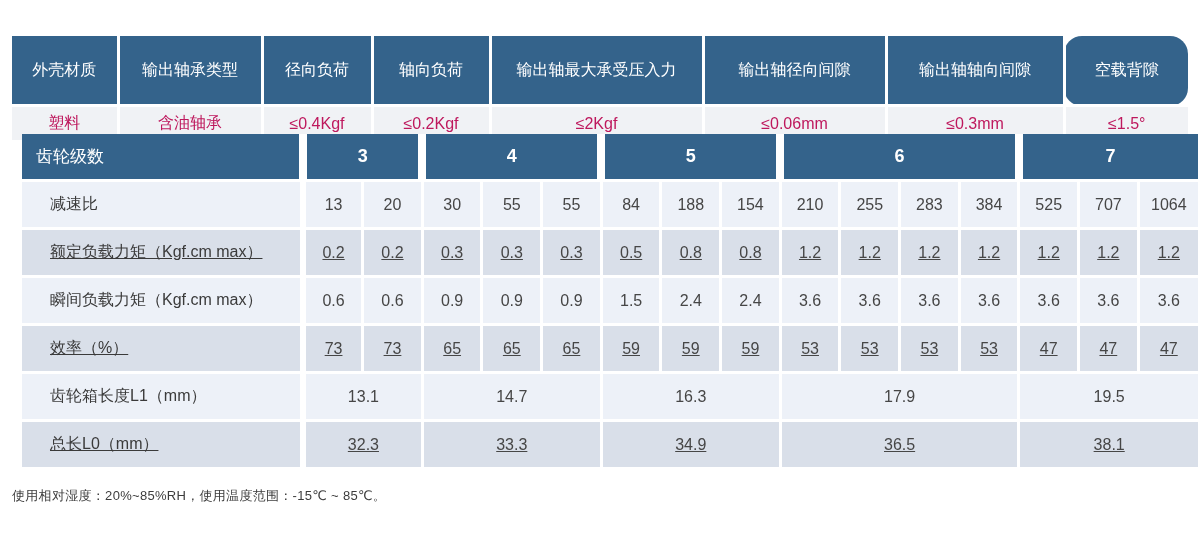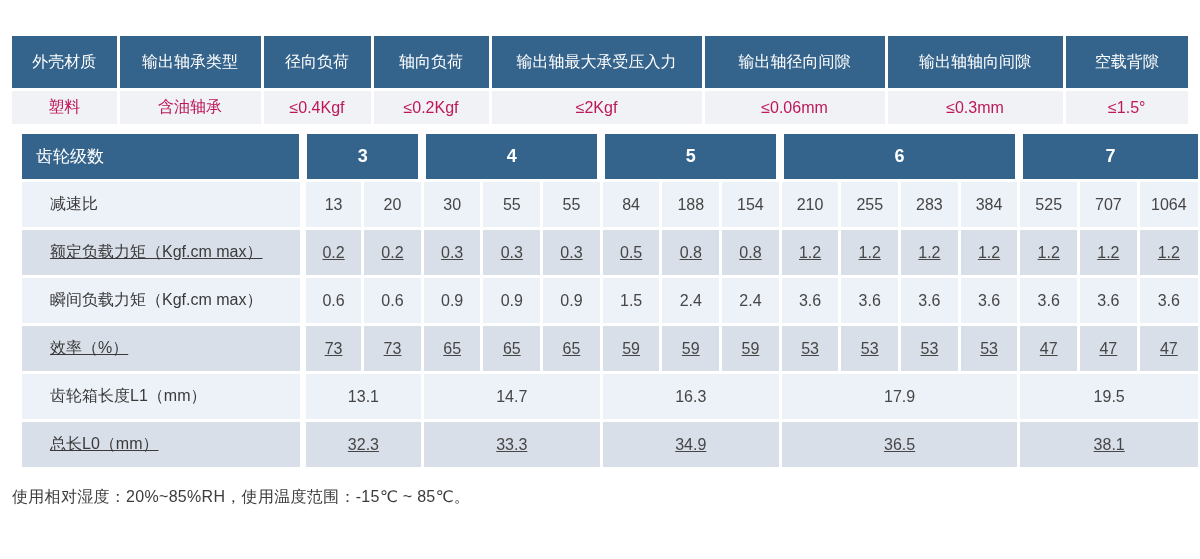--- a/index.html
+++ b/index.html
@@ -17,23 +17,23 @@
   .spec-table { position: absolute; left: 12px; top: 36px; width: 1176px; }
   .spec-table th {
     background: var(--header-bg, #34638b);
     color: #ffffff;
     font-weight: normal;
     font-size: 16px;
     height: 36px;
     text-align: center;
     border-right: 3px solid #fff;
     border-bottom: 3px solid #fff;
-    padding: 8px;
-  }
-  .spec-table th:last-child { border-right: 0; }
+    padding: 16px;
+  }
+  .spec-table th:last-child { border-right: 0; border-radius: 18px; }
   .spec-table td {
     background: var(--spec-value-bg, #f0f2f5);
     color: #be185d;
     font-size: 16px;
     height: 33px;
     text-align: center;
     border-right: 3px solid #fff;
     padding: 0;
   }
   .spec-table td:last-child { border-right: 0; }
@@ -85,21 +85,21 @@
   }
   .gear-table td.val:last-child { border-right: 0; }
   .gear-table tr.light td { background: var(--row-light, #edf1f8); }
   .gear-table tr.dark  td { background: var(--row-dark, #d9dfe9); text-decoration: underline; }
 
   
   .footer-note {
     position: absolute;
     left: 12px;
     top: 487px;
-    font-size: 16px;
+    font-size: 13px;
     color: #3c3c3c;
     letter-spacing: 0.3px;
   }
 </style>
 </head>
 <body>
 
 <div class="page">
 
   <table class="spec-table">

